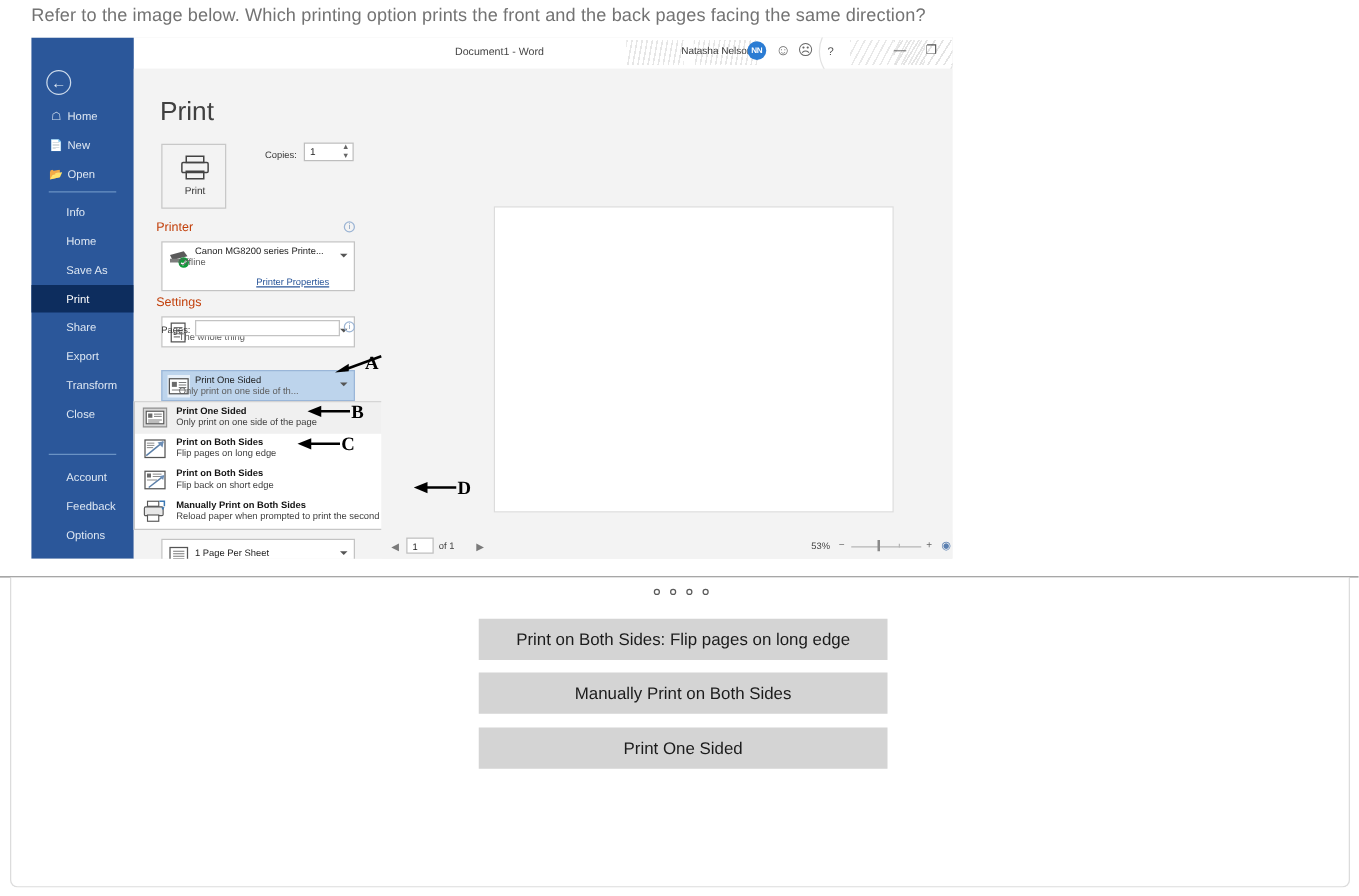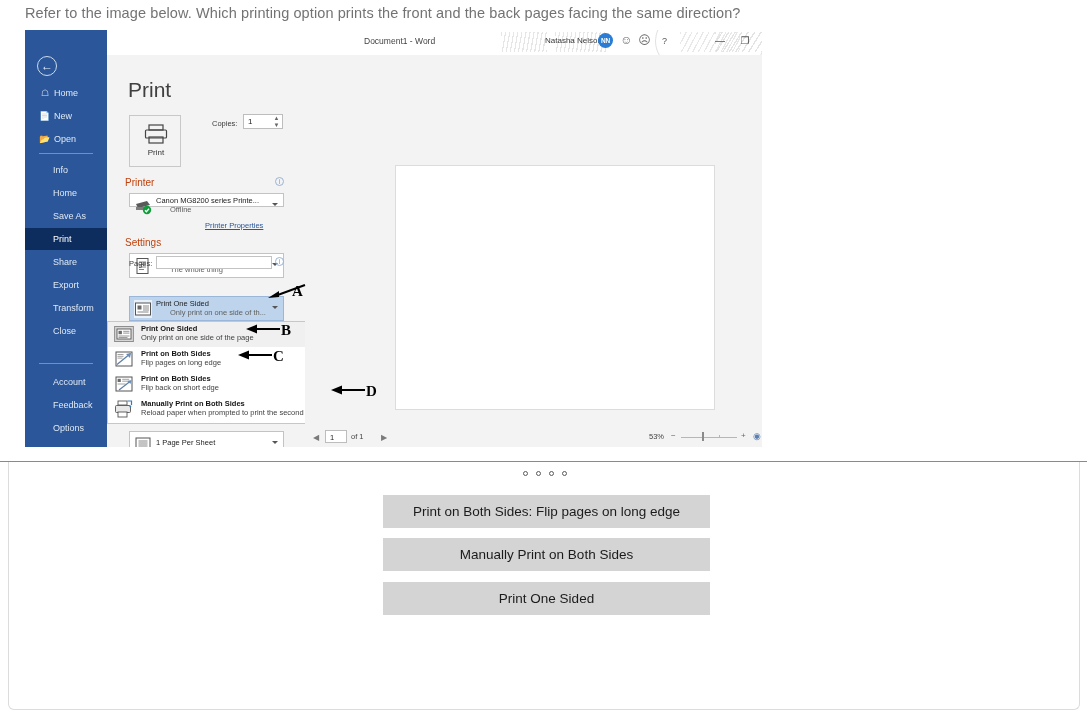--- a/index.html
+++ b/index.html
@@ -97,21 +97,21 @@
 
   .sec-head { position:absolute; left:18px; font-size:10px; color:#c2410c; font-weight:300; }
   .sec-info { position:absolute; width:9px; height:9px; border:1px solid #9bb4d4; border-radius:50%;
               color:#7b95b8; font-size:6.5px; line-height:8px; text-align:center; }
 
   .combo {
     position:absolute; left:22px; width:155px; border:1px solid #c3c3c3; background:#fff;
   }
   .combo .c-ico { position:absolute; left:4px; top:3px; width:18px; height:18px; }
   .combo .c-l1 { position:absolute; left:26px; top:2px; font-size:7.5px; color:#1c1c1c; white-space:nowrap; }
-  .combo .c-l2 { position:absolute; left:40px; top:11px; font-size:7.5px; color:#5e5e5e; white-space:nowrap; }
+  .combo .c-l2 { position:absolute; left:13px; top:11px; font-size:7.5px; color:#5e5e5e; white-space:nowrap; }
   .combo .c-arrow { position:absolute; right:5px; top:9px; width:0;height:0;
       border-left:3px solid transparent;border-right:3px solid transparent;border-top:3.5px solid #555; }
   .combo.single .c-l1 { top:6px;text-align:right; }
   .combo.sel { background:#bdd4ec; border-color:#9ab6d8; }
   .combo.sel .c-ico { background:#e8f0f9; }
 
   .link { position:absolute; font-size:7.5px; color:#2b579a; text-decoration:underline; }
 
   .pages-lbl { position:absolute; left:22px; top:204px; font-size:7.5px; color:#3a3a3a; }
   .pages-input {
@@ -269,21 +269,21 @@
       <div class="copies-lbl">Copies:</div>
       <div class="copies-box">
         <span class="cv">1</span>
         <span class="spin-up">▲</span>
         <span class="spin-dn">▼</span>
       </div>
 
       <div class="sec-head" style="top:122px">Printer</div>
       <div class="sec-info" style="left:168px; top:122px">i</div>
 
-      <div class="combo" style="top:138px; height:14px;">
+      <div class="combo" style="top:138px; height:40px;">
         <svg class="c-ico" viewBox="0 0 18 18">
           <path d="M2 7 L13 4 L16 8 L4 11 Z" fill="#5a5a5a"></path>
           <rect x="2" y="10" width="11" height="3" fill="#7d7d7d"></rect>
           <circle cx="13" cy="13" r="4.2" fill="#0f9d3a"></circle>
           <path d="M11 13.2 l1.4 1.5 l2.6 -3" stroke="#fff" stroke-width="1.3" fill="none"></path>
         </svg>
         <div class="c-l1">Canon MG8200 series Printe...</div>
         <div class="c-l2">Offline</div>
         <div class="c-arrow"></div>
       </div>

